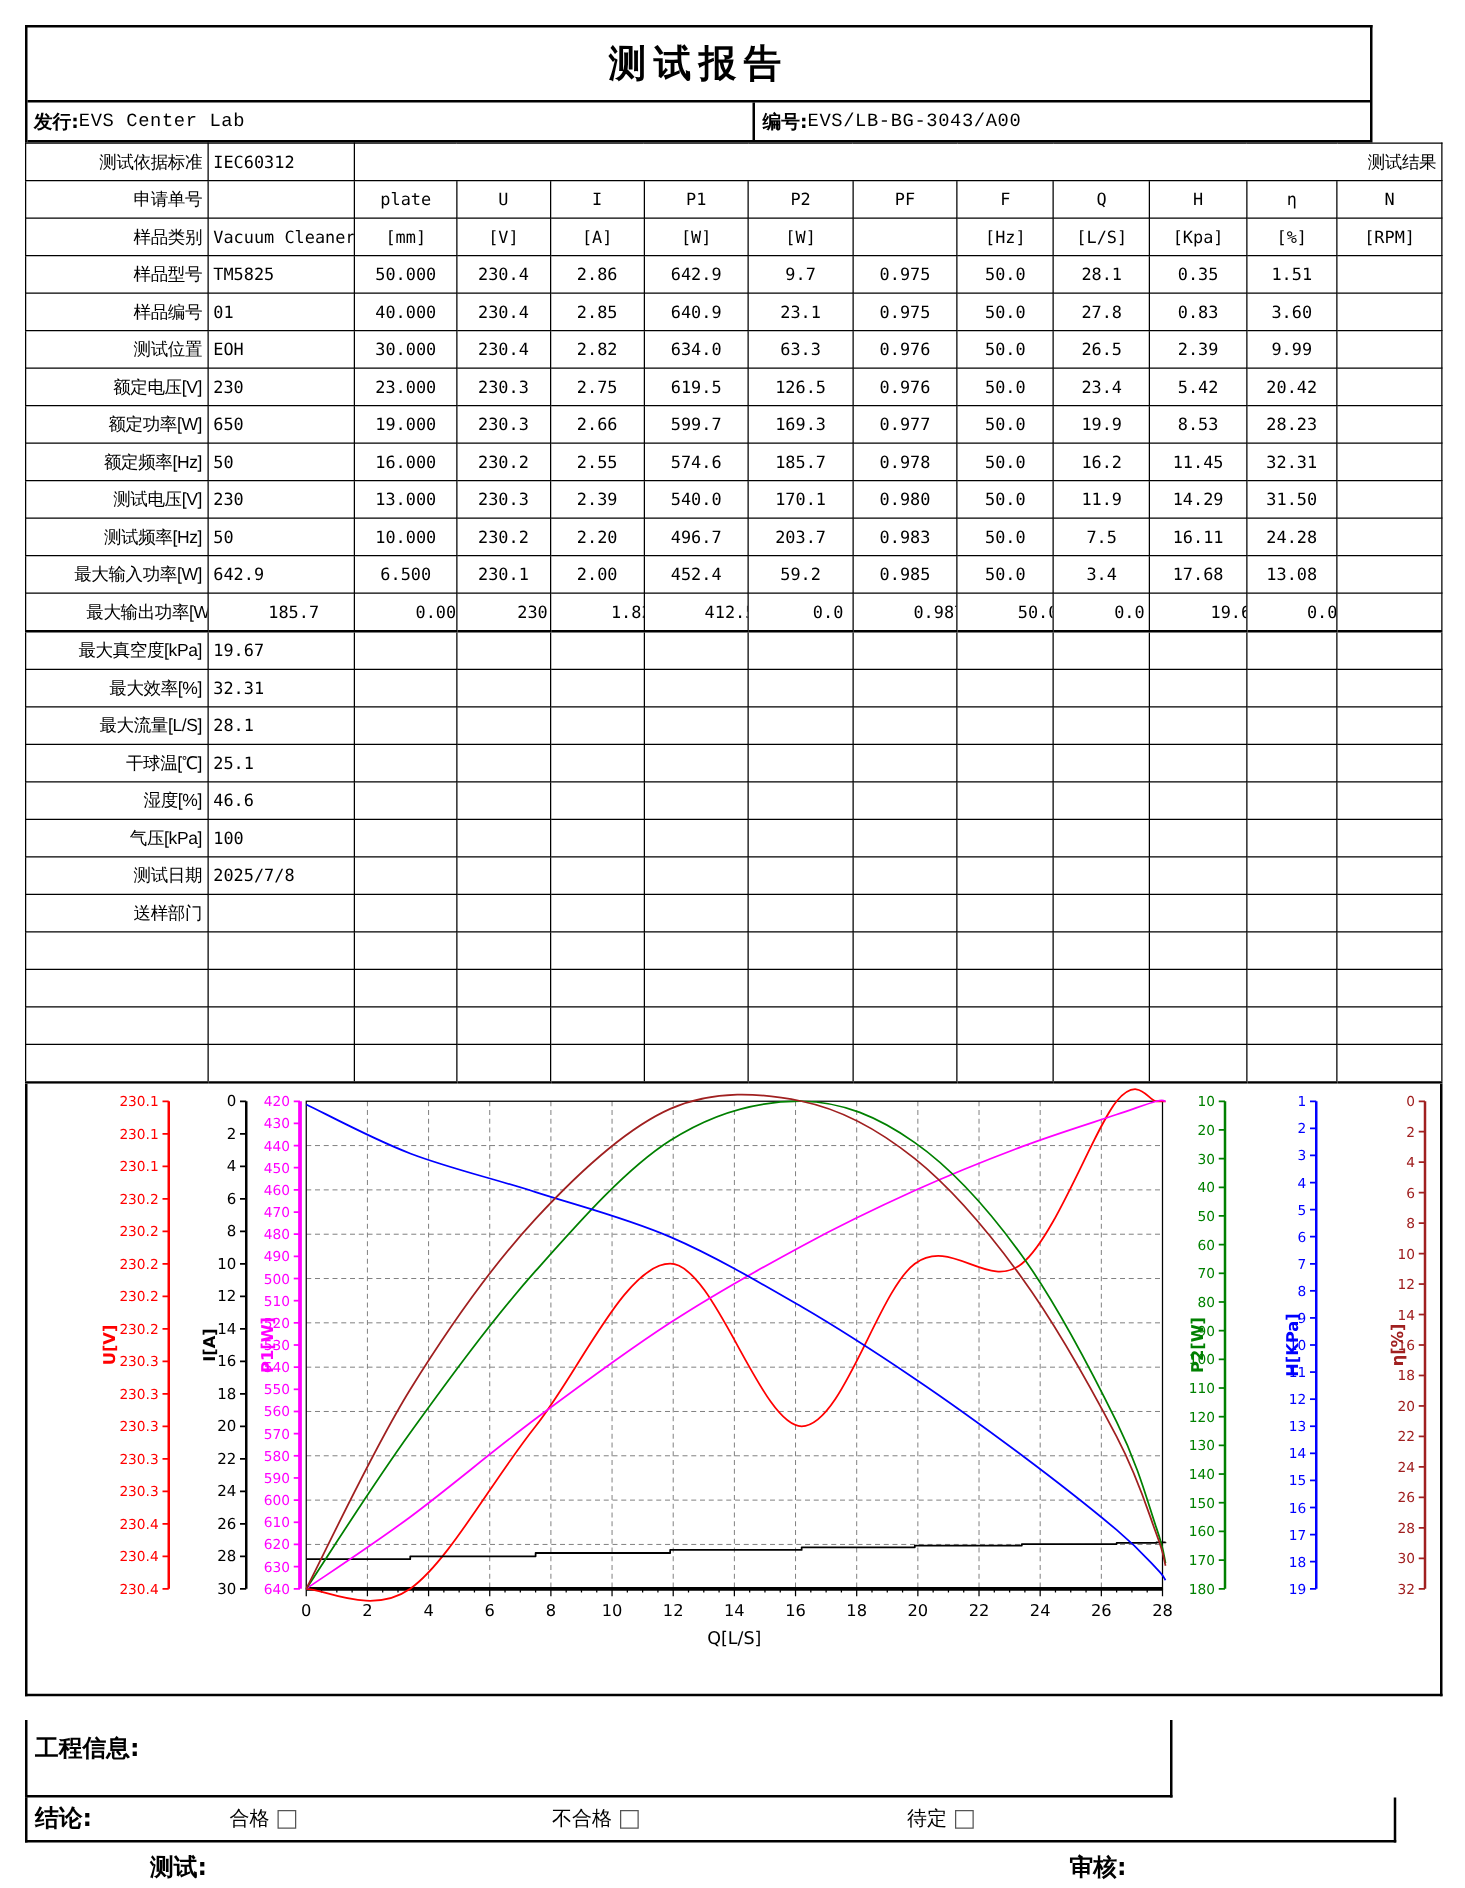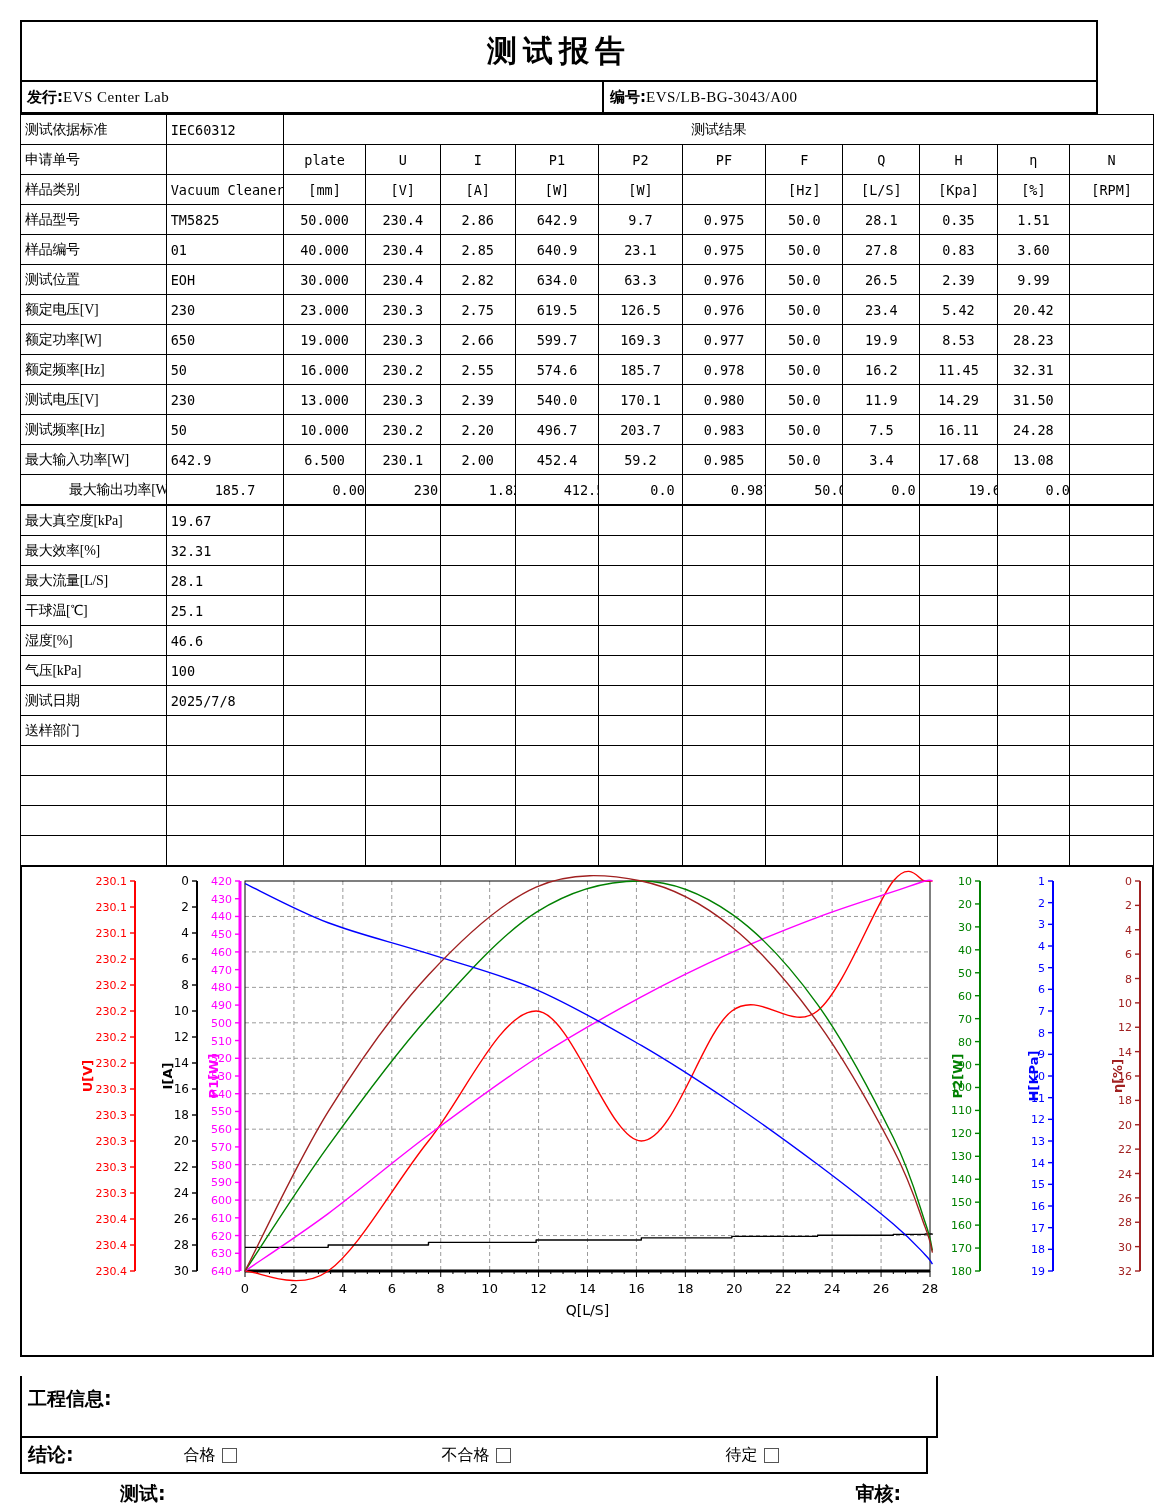--- a/index.html
+++ b/index.html
@@ -5,36 +5,36 @@
   html,body{margin:0;padding:0;background:#fff;}
   body{width:1172px;height:1510px;font-family:"Liberation Serif",serif;color:#000;}
   .page{position:relative;width:1172px;height:1510px;box-sizing:border-box;padding:20px 18px 0 20px;}
   .outer{border:2px solid #000;border-bottom:none;width:1078px;box-sizing:border-box;}
   .titlebar{height:58px;border-bottom:2px solid #000;display:flex;align-items:center;justify-content:center;}
   .title{font-family:"DejaVu Sans",sans-serif;font-weight:bold;font-size:30px;letter-spacing:6px;}
   .idrow{display:flex;height:30px;border-bottom:2px solid #000;}
   .idrow .left{flex:0 0 580px;display:flex;align-items:center;padding-left:5px;box-sizing:border-box;}
   .idrow .right{flex:1;display:flex;align-items:center;padding-left:6px;border-left:2px solid #000;box-sizing:border-box;}
   .lbl-cn{font-family:"DejaVu Sans",sans-serif;font-weight:bold;font-size:15px;}
-  .val-mono{font-family:Liberation Serif, serif;font-size:15px;letter-spacing:0.5px;}
+  .val-mono{font-family:Liberation Mono, monospace;font-size:15px;letter-spacing:0.5px;}
   .airrow{height:24px;border-bottom:2px solid #000;display:flex;align-items:center;padding-left:5px;}
   .airrow span{font-family:"DejaVu Sans",sans-serif;font-size:15px;}
 
   table.grid{border-collapse:collapse;width:1134px;table-layout:fixed;}
   table.grid td{border:1px solid #000;height:29px;padding:0 4px;font-family:"DejaVu Sans Mono",monospace;
                 font-size:13.5px;overflow:hidden;white-space:nowrap;vertical-align:middle;}
-  table.grid td.cn{font-family:Liberation Serif, serif;font-size:14px;letter-spacing:-0.3px;}
+  table.grid td.cn{font-family:Liberation Sans, sans-serif;font-size:14px;letter-spacing:-0.3px;text-align:right;}
   td.c{text-align:center;}
   td.l{text-align:left;}
   tr.thick td{border-bottom:2px solid #000;padding-left:48px;}
 
   .chartbox{width:1134px;border:2px solid #000;border-top:none;box-sizing:border-box;background:#fff;position:relative;height:490px;}
   .engbox{width:918px;border:2px solid #000;border-top:none;box-sizing:border-box;height:62px;display:flex;align-items:flex-start;padding:10px 0 0 6px;margin-top:19px;}
   .engbox span{font-family:"DejaVu Sans",sans-serif;font-weight:bold;font-size:19px;}
-  .conclbox{width:908px;border:2px solid #000;border-top:none;box-sizing:border-box;height:36px;display:flex;align-items:center;}
+  .conclbox{width:1097px;border:2px solid #000;border-top:none;box-sizing:border-box;height:36px;display:flex;align-items:center;}
   .conclbox .c-lab{font-family:"DejaVu Sans",sans-serif;font-weight:bold;font-size:19px;padding-left:6px;}
   .opt{font-family:"DejaVu Sans",sans-serif;font-size:16px;display:inline-flex;align-items:center;gap:6px;}
   .cbx{display:inline-block;width:13px;height:13px;border:1px solid #555;background:#fff;}
   .signrow{width:1134px;height:40px;display:flex;align-items:center;}
   .signrow span{font-family:"DejaVu Sans",sans-serif;font-weight:bold;font-size:19px;}
   svg{display:block;}
 </style>
 </head>
 <body>
 

